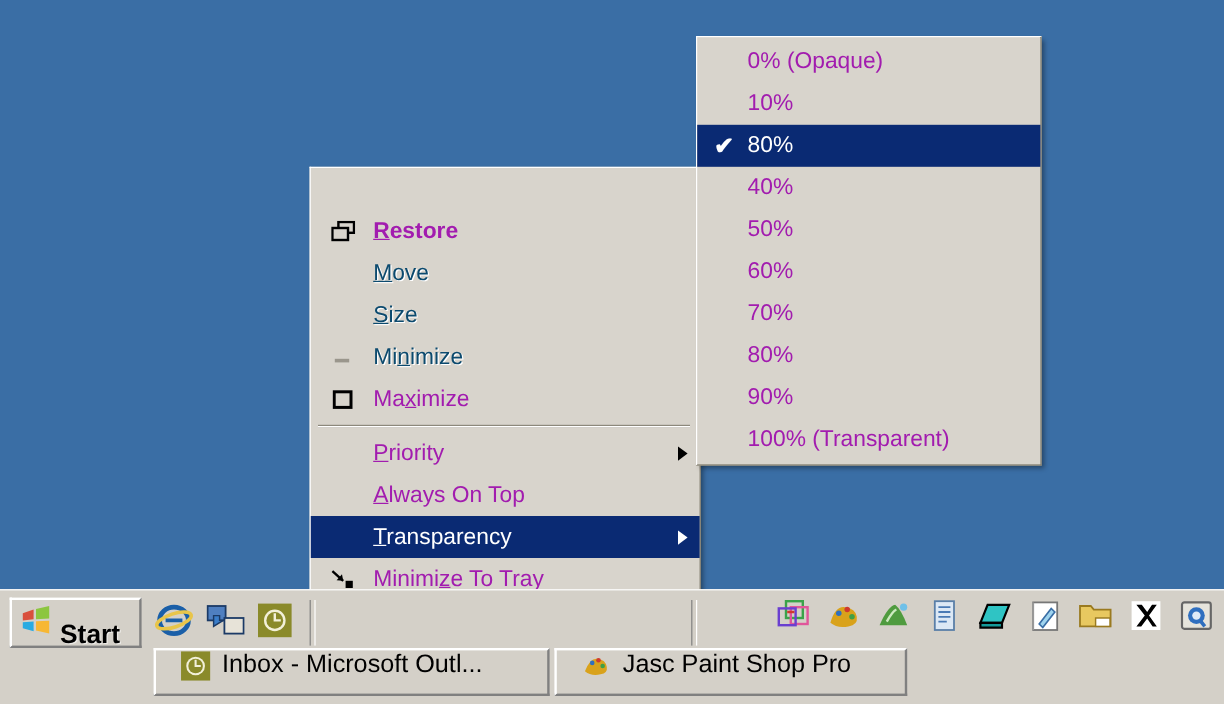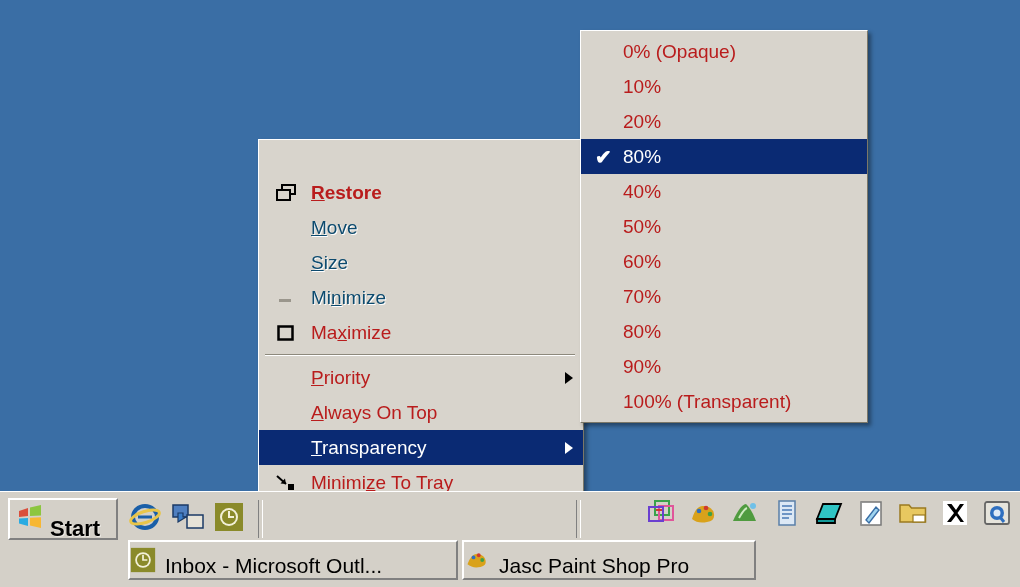--- a/index.html
+++ b/index.html
@@ -18,21 +18,21 @@
     border-left:1px solid #ffffff;
     border-right:1px solid #7b7768;
     border-bottom:1px solid #7b7768;
     box-shadow:3px 3px 4px rgba(0,0,0,.38);
     padding:3px 0;
     box-sizing:border-box;
   }
   .mi{
     position:relative;display:flex;align-items:center;
     height:35px;padding:0 0 0 52px;
-    font-size:19px;color:#b91c1c;white-space:nowrap;
+    font-size:19px;color:#a21caf;white-space:nowrap;
     box-sizing:border-box;cursor:default;
   }
   .mi.disabled{color:#0c4a6e;text-shadow:1px 1px 0 #ffffff;}
   .mi.sel{background:#0a2a73;color:#fff;text-shadow:none;}
   .mi.bold{font-weight:bold;margin-top:32px;}
   .mi .lbl{flex:0 0 auto;}
   .mi .accel{margin-left:auto;padding-right:18px;font-size:18px;}
   .u{text-decoration:underline;}
   .sep{height:1px;margin:4px 8px 4px 6px;background:#8d897c;
        border-bottom:1px solid #ffffff;}
@@ -79,21 +79,21 @@
     box-sizing:border-box;cursor:default;
   }
   #startbtn .txt{font-size:22px;font-weight:bold;color:#000;
     text-shadow:1px 1px 0 rgba(255,255,255,.55);margin-top:20px;}
   .qlaunch{position:absolute;top:8px;display:flex;align-items:center;gap:10px;}
   .tbbtn{
     position:absolute;height:40px;box-sizing:border-box;
     background:#d4d0c8;
     border-top:2px solid #ffffff;border-left:2px solid #ffffff;
     border-right:2px solid #808080;border-bottom:2px solid #808080;
-    display:flex;align-items:flex-end;gap:9px;padding-left:0;
+    display:flex;align-items:flex-start;gap:9px;padding-left:20px;
     font-size:21px;color:#000;white-space:nowrap;overflow:hidden;
     cursor:default;
   }
   #tray{position:absolute;right:8px;top:6px;display:flex;align-items:center;gap:12px;}
   .trayicon{width:30px;height:30px;display:block;}
   .divider{
     position:absolute;width:3px;height:38px;top:8px;
     border-left:1px solid #808080;border-right:1px solid #ffffff;
   }
 </style>
@@ -180,23 +180,20 @@
     <span class="accel">Alt+F4</span>
   </div>
 </div>
 
 <div class="menu" id="submenu">
   <div class="mi">
     <span class="lbl">0% (Opaque)</span>
   </div>
   <div class="mi">
     <span class="lbl">10%</span>
-  </div>
-  <div class="mi">
-    <span class="lbl">20%</span>
   </div>
   <div class="mi sel">
     <span class="chk">✔</span>
     <span class="lbl">80%</span>
   </div>
   <div class="mi">
     <span class="lbl">40%</span>
   </div>
   <div class="mi">
     <span class="lbl">50%</span>

